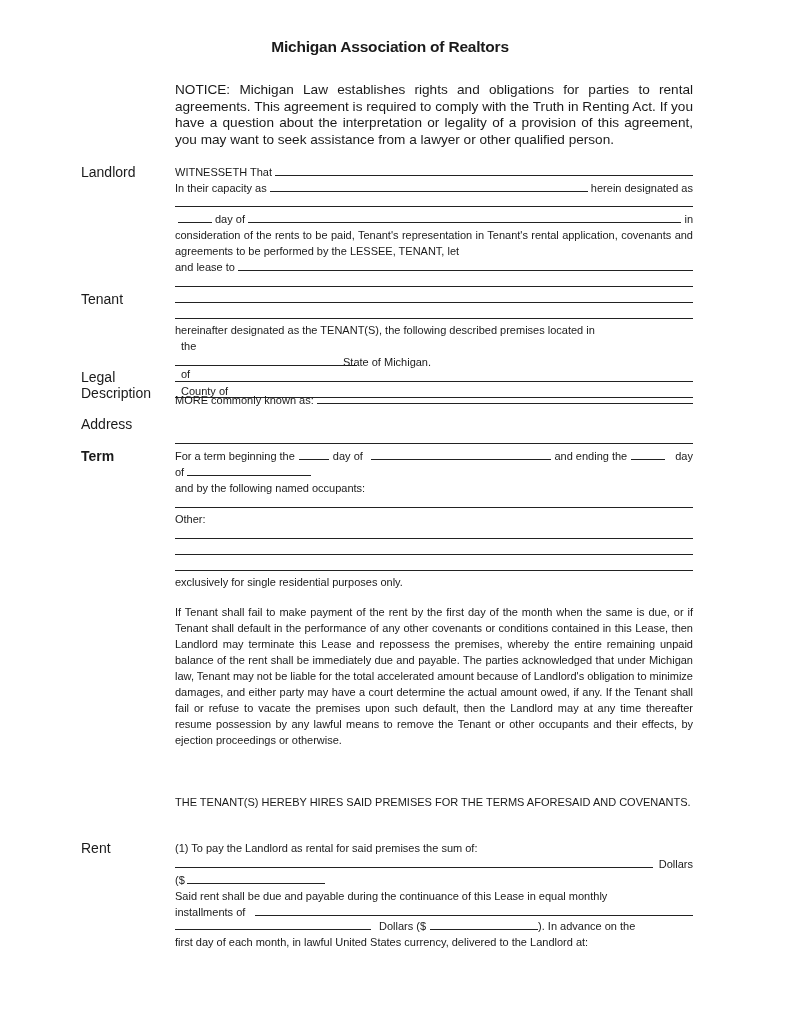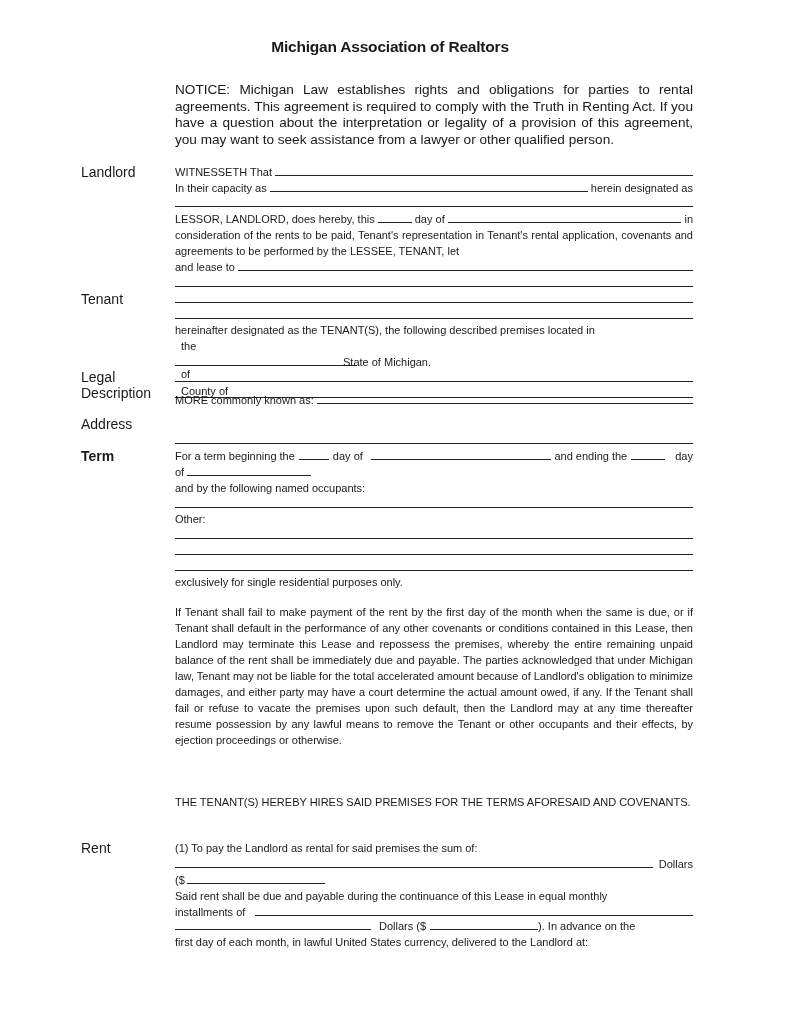--- a/index.html
+++ b/index.html
@@ -30,21 +30,20 @@
   <span>WITNESSETH That</span>
   <span class="grow r0"></span>
 </div>
 <div class="col row" style="top:180px;">
   <span>In their capacity as</span>
   <span class="grow"></span>
   <span>herein designated as</span>
 </div>
 <div class="line" style="top:206px;"></div>
 <div class="col row" style="top:211px;">
-  <span>LESSOR, LANDLORD, does hereby, this</span>
   <span class="blank" style="width:34px;margin:0 3px;"></span>
   <span>day of</span>
   <span class="grow"></span>
   <span>in</span>
 </div>
 <div class="col just" style="top:227px;">consideration of the rents to be paid, Tenant's representation in Tenant's rental application, covenants and agreements to be performed by the LESSEE, TENANT, let</div>
 <div class="col row" style="top:259px;">
   <span>and lease to</span>
   <span class="grow r0"></span>
 </div>

